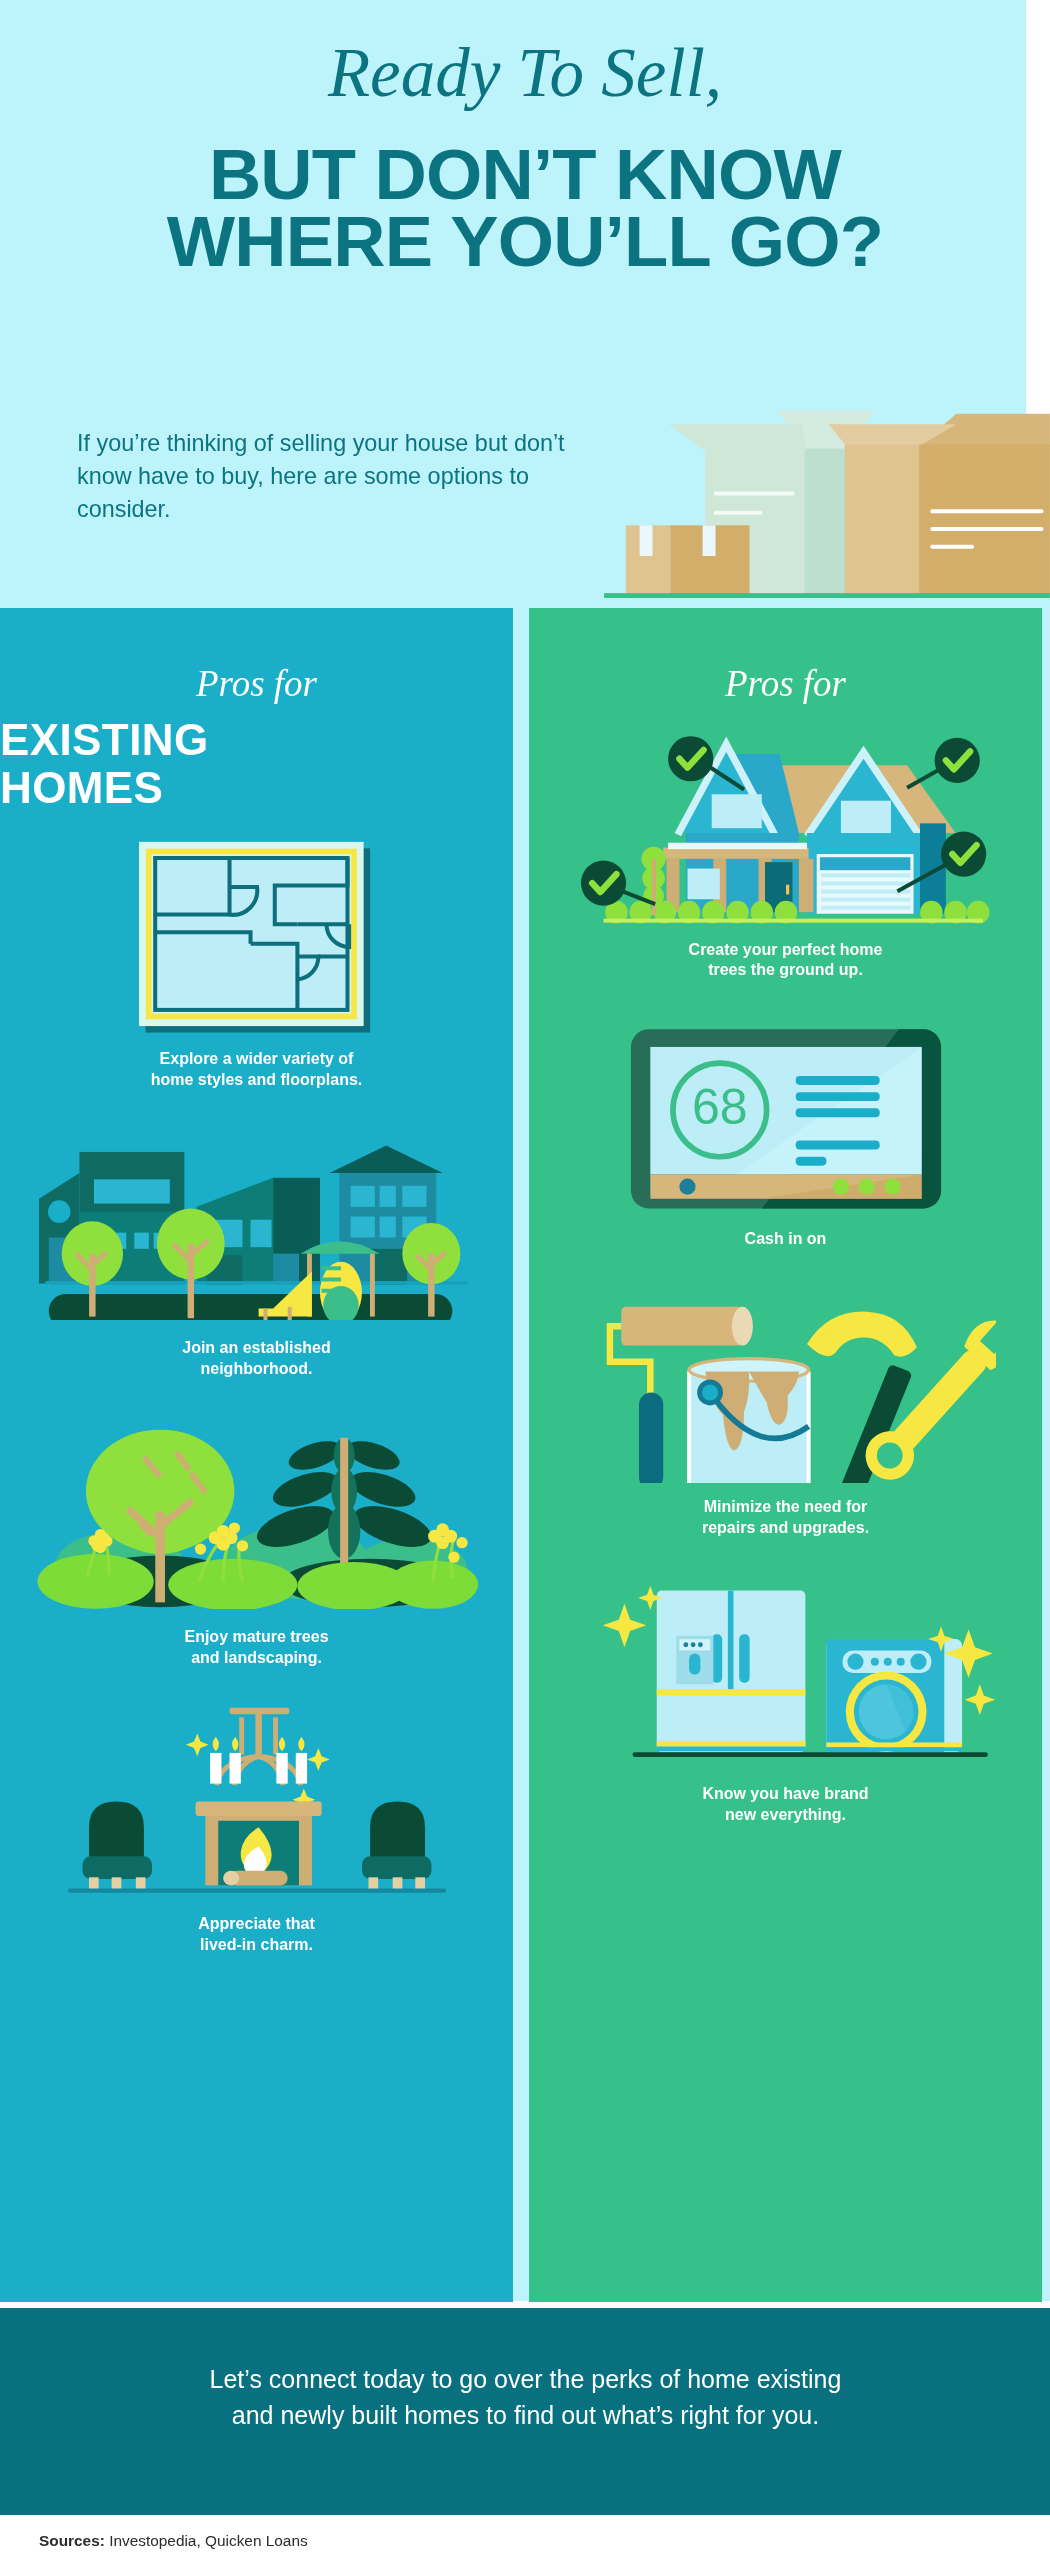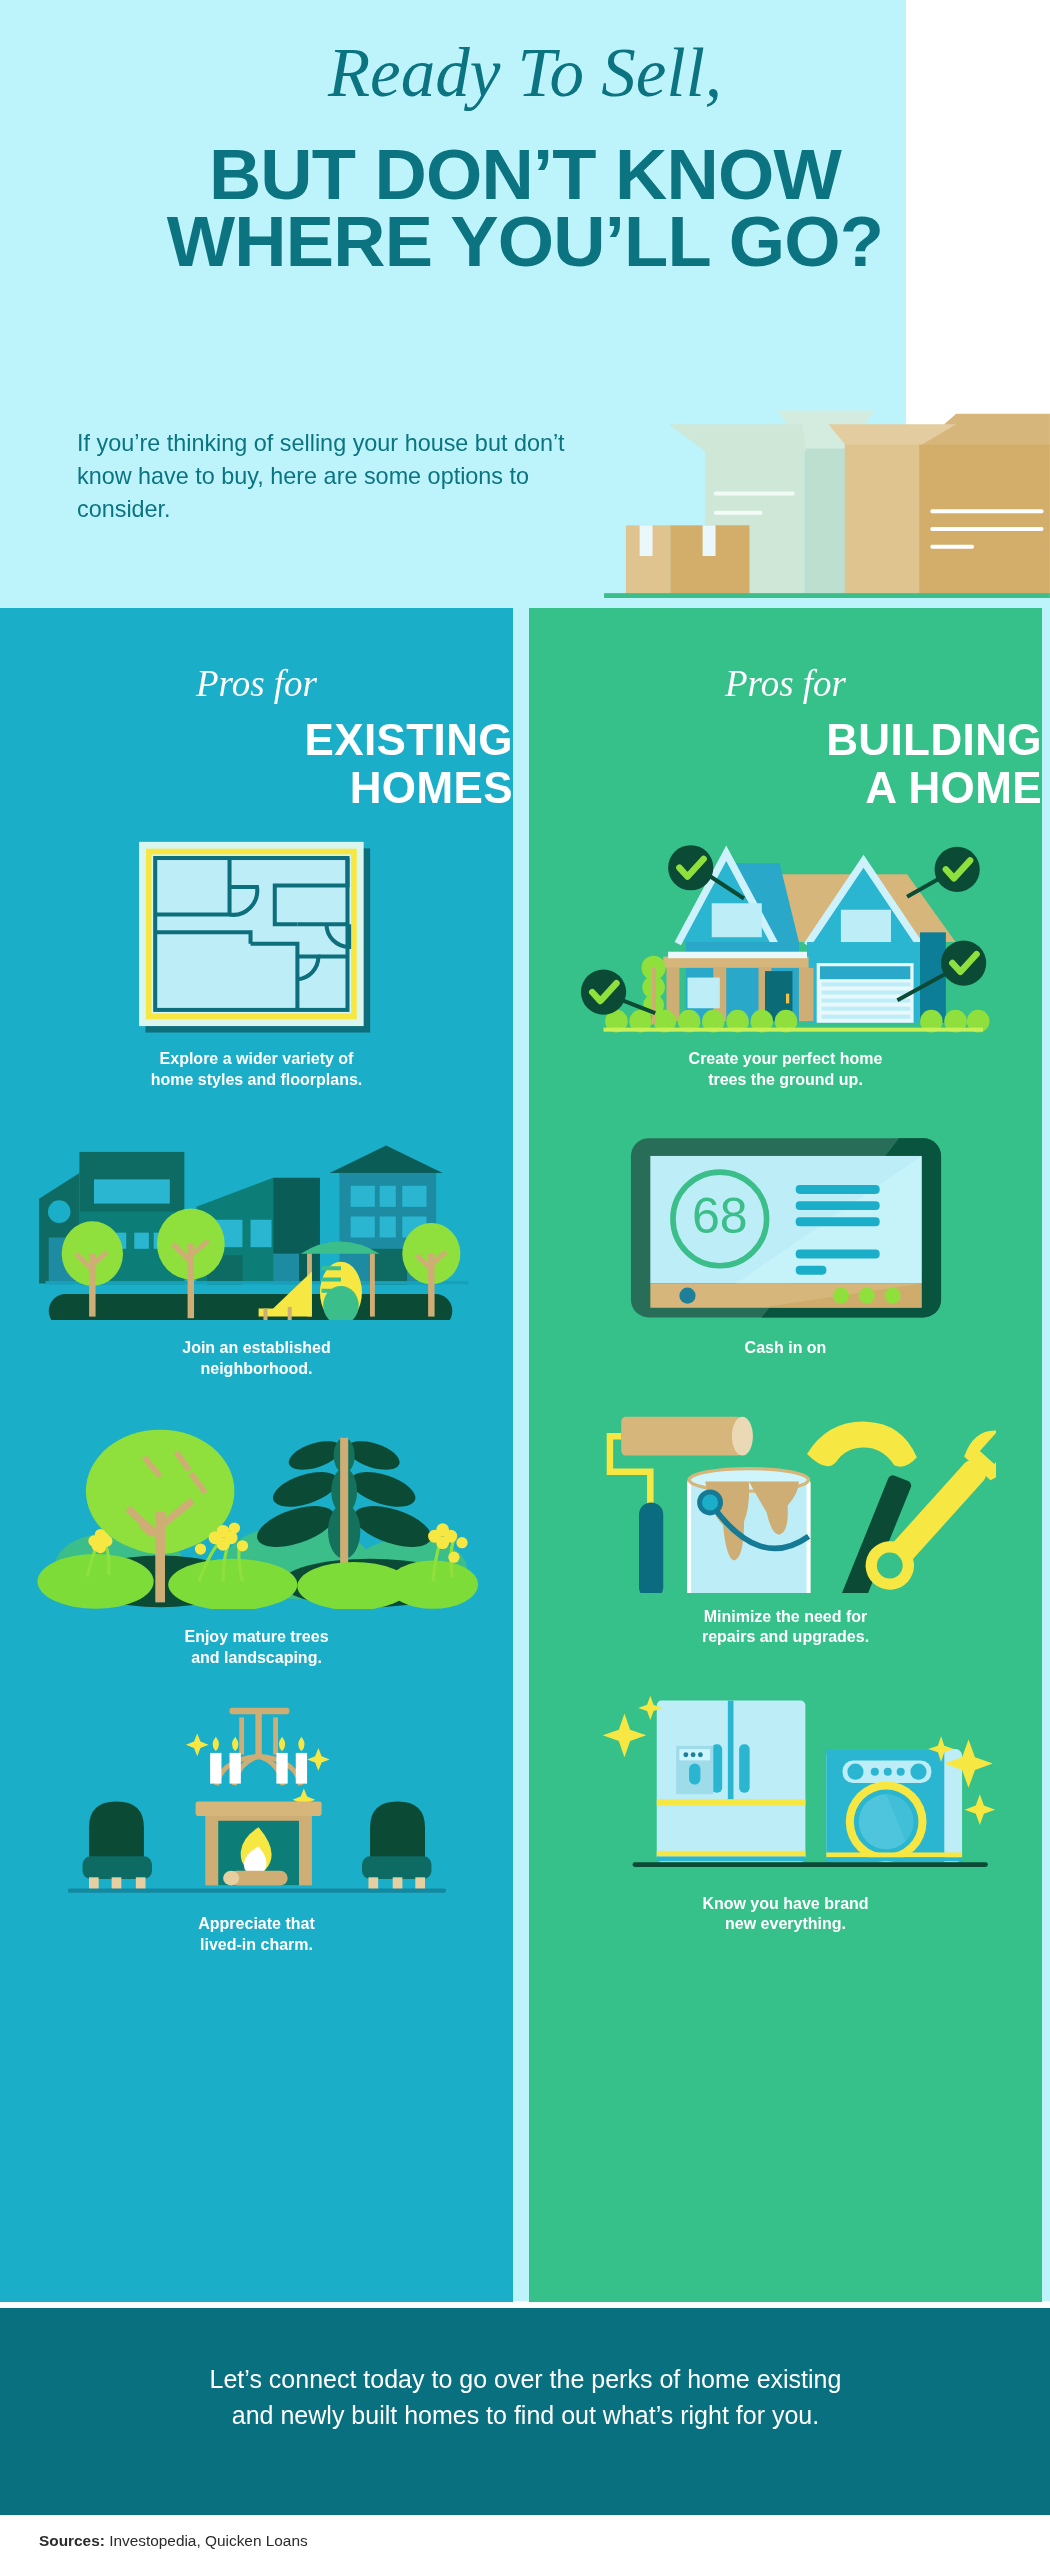--- a/index.html
+++ b/index.html
@@ -1,20 +1,20 @@
 <!DOCTYPE html>
 <html style="font-size:13px"><head>
 <meta charset="utf-8">
 <style>
   html,body{margin:0;padding:0;background:#ffffff;}
   body{font-family:"Liberation Sans",sans-serif;-webkit-font-smoothing:antialiased;}
   #page{position:relative;width:1050px;height:2576px;background:#ffffff;overflow:hidden;}
 
   
-  .header{position:absolute;left:0;top:0;width:906px;height:598px;background:#bdf4fb;}
+  .header{position:absolute;left:0;top:0;width:1026px;height:598px;background:#bdf4fb;}
   .script-title{position:absolute;left:0;top:39px;width:1050px;text-align:center;
     font-family:"Liberation Serif",serif;font-style:italic;font-weight:400;
     font-size:69px;line-height:1;color:#0b7480;letter-spacing:0px;}
   .main-title{position:absolute;left:0;top:141px;width:1050px;text-align:center;
     font-family:"Liberation Sans",sans-serif;font-weight:700;font-size:71px;
     line-height:0.95;color:#0b7480;letter-spacing:-0.8px;transform:scaleX(1.02);}
   .main-title .l2{display:block;}
   .intro{position:absolute;left:77px;top:427px;width:501px;
     font-size:23.4px;line-height:1.42;color:#0b7480;font-weight:400;}
 
@@ -22,21 +22,21 @@
   .boxes{position:absolute;left:604px;top:388px;width:446px;height:210px;}
 
   
   .cols{position:absolute;left:0;top:598px;width:1050px;height:1703px;background:#bdf4fb;}
   .col{position:absolute;top:9.7px;width:513px;height:1694px;}
   .col-left{left:0;background:#1aaec9;}
   .col-right{left:529px;background:#36c08a;}
 
   .col-kicker{margin-top:57px;text-align:center;font-family:"Liberation Serif",serif;
     font-style:italic;font-size:37px;line-height:1;color:#ffffff;}
-  .col-title{margin-top:14.5px;text-align:right;font-weight:700;font-size:44px;
+  .col-title{margin-top:14.5px;text-align:left;font-weight:700;font-size:44px;
     line-height:1.08;color:#ffffff;letter-spacing:0.4px;}
 
   .item{position:relative;width:100%;}
   .item-art{position:relative;width:100%;height:206px;}
   .item-art svg{position:absolute;left:50%;top:50%;transform:translate(-50%,-50%);}
   .caption{text-align:center;color:#ffffff;font-weight:700;font-size:16px;
     line-height:1.28;margin-top:8px;}
 
   
   .cta{position:absolute;left:0;top:2308px;width:1050px;height:207px;background:#08707f;}
@@ -324,24 +324,20 @@
         </div>
         <div class="caption">
           <div>Appreciate that</div>
           <div>lived-in charm.</div>
         </div>
       </div>
     </div>
 
     <div class="col col-right">
       <div class="col-kicker">Pros for</div>
-      <div class="col-title">
-        <div>BUILDING</div>
-        <div>A HOME</div>
-      </div>
 
       <div class="item" style="margin-top:24px;">
         <div class="item-art">
           <svg width="436" height="202" viewBox="0 0 540 250">
 
             <polygon points="240,46 420,46 480,130 186,130" fill="#d6b67a"></polygon>
 
             <polygon points="196,32 262,32 286,130 146,130" fill="#29a8c9"></polygon>
             <polygon points="140,130 196,26 252,130" fill="#2ab5d0"></polygon>
             <path d="M136 132 L196 20 L256 132" fill="none" stroke="#cdf2fb" stroke-width="9"></path>

